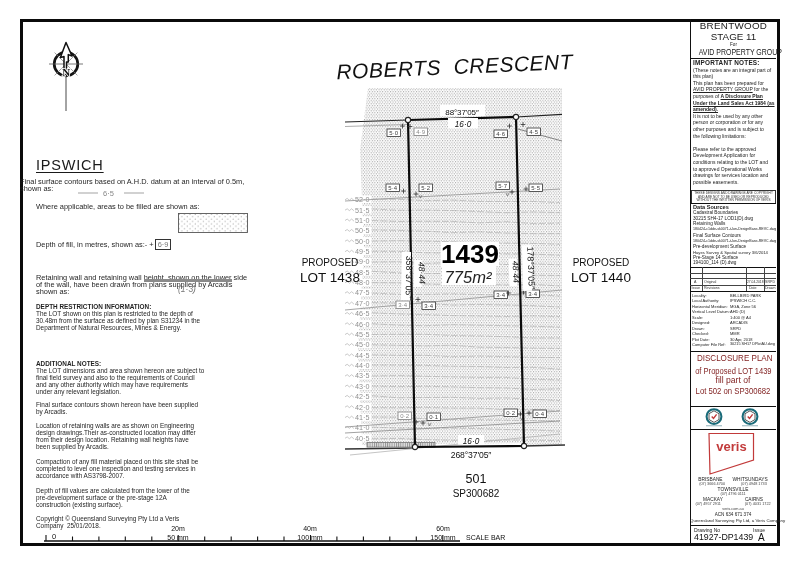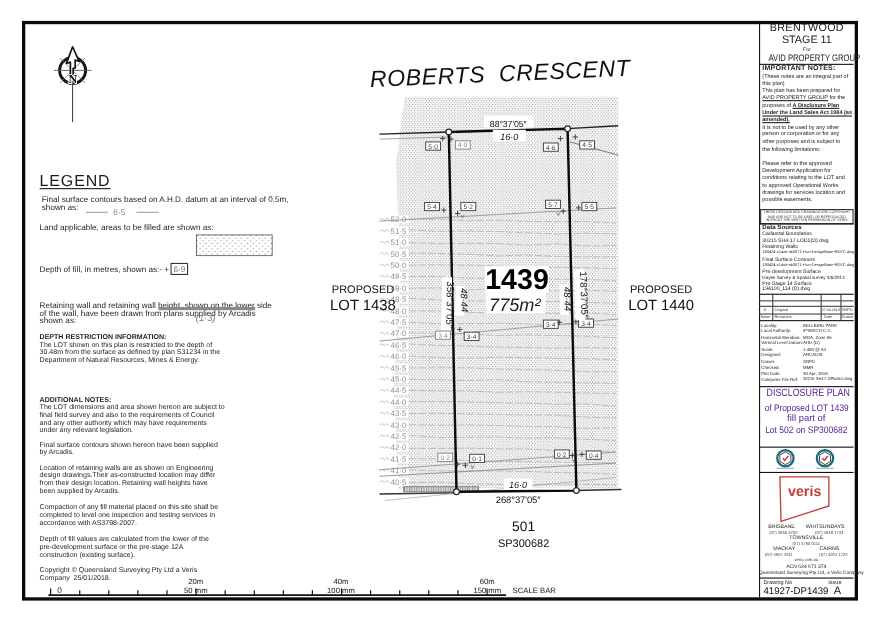--- a/index.html
+++ b/index.html
@@ -350,27 +350,27 @@
 <text x="178" y="531" font-size="7" text-anchor="middle" fill="#111">20m</text>
 <text x="178" y="539.5" font-size="7" text-anchor="middle" fill="#111">50 mm</text>
 <text x="310" y="531" font-size="7" text-anchor="middle" fill="#111">40m</text>
 <text x="310" y="539.5" font-size="7" text-anchor="middle" fill="#111">100 mm</text>
 <text x="443" y="531" font-size="7" text-anchor="middle" fill="#111">60m</text>
 <text x="443" y="539.5" font-size="7" text-anchor="middle" fill="#111">150 mm</text>
 <text x="466" y="539.5" font-size="7" fill="#111">SCALE BAR</text>
 </g>
 </svg>
 
-<div class="abs" style="left:36px;top:157px;font-size:14.5px;letter-spacing:0.8px;text-decoration:underline;text-underline-offset:2px;">LEGEND</div>
-<div class="abs p" style="left:38px;top:178px;">Final surface contours based on A.H.D. datum at an interval of 0.5m,<br>shown as:</div>
+<div class="abs" style="left:36px;top:157px;font-size:14.5px;letter-spacing:0.8px;text-decoration:underline;text-underline-offset:2px;">IPSWICH</div>
+<div class="abs p" style="left:20px;top:178px;">Final surface contours based on A.H.D. datum at an interval of 0.5m,<br>shown as:</div>
 <svg class="abs" style="left:78px;top:189px;" width="70" height="8" viewBox="0 0 70 8">
     <path d="M0,4 L20,4 M46,4 L66,4" stroke="#999" stroke-width="0.9"></path>
     <text x="25" y="6.8" font-size="7.5" fill="#888">6·5</text>
   </svg>
-<div class="abs p" style="left:36px;top:203px;">Land applicable, areas to be filled are shown as:</div>
+<div class="abs p" style="left:36px;top:203px;">Where applicable, areas to be filled are shown as:</div>
 <svg class="abs" style="left:178px;top:213px;" width="70" height="20" viewBox="0 0 70 20">
     <rect x="0.5" y="0.5" width="69" height="19" fill="url(#legdots)" stroke="#555" stroke-width="0.9"></rect>
   </svg>
 <div class="abs p" style="left:36px;top:241px;">Depth of fill, in metres, shown as:- + <span style="border:1px solid #333;padding:0 1.5px;color:#777;">6·9</span></div>
 <div class="abs p" style="left:36px;top:253.5px;margin-top:20px;">Retaining wall and retaining wall height, shown on the lower side<br>of the wall, have been drawn from plans supplied by Arcadis<br>shown as:</div>
 <div class="abs" style="left:144px;top:278.5px;width:88px;height:3.5px;background:#8a8a8a;"></div>
 <div class="abs" style="left:178px;top:284px;font-size:8.5px;font-style:italic;color:#777;">(1·3)</div>
 
 <div class="q" style="left:36px;top:302.5px;"><span class="b">DEPTH RESTRICTION INFORMATION:</span><br>The LOT shown on this plan is restricted to the depth of<br>30.48m from the surface as defined by plan S31234 in the<br>Department of Natural Resources, Mines &amp; Energy.</div>
 
@@ -458,21 +458,21 @@
   <div>Vertical Level Datum:<span style="position:absolute;left:38px;">AHD (D)</span></div>
   <div>Scale:<span style="position:absolute;left:38px;">1:400 @ A4</span></div>
   <div>Designed:<span style="position:absolute;left:38px;">ARCADIS</span></div>
   <div>Drawn:<span style="position:absolute;left:38px;">SRPD</span></div>
   <div>Checked:<span style="position:absolute;left:38px;">MMR</span></div>
   <div>Plot Date:<span style="position:absolute;left:38px;">30 Apr, 2018</span></div>
   <div>Computer File Ref:<span style="position:absolute;left:38px;font-size:3.8px;">30215 SH17 DPlotAU.dwg</span></div>
 </div>
 
 <div class="abs" style="left:690px;top:351px;width:86px;border-top:1.2px solid #111;"></div>
-<div class="abs ctr" style="left:690px;top:353px;width:86px;color:#4c1d95;">
+<div class="abs ctr" style="left:690px;top:353px;width:86px;color:#7f1d1d;">
   <div style="font-size:9.6px;line-height:9.8px;white-space:nowrap;transform:scaleX(0.84);">DISCLOSURE PLAN</div>
   <div style="font-size:8.6px;line-height:9px;margin-top:4px;white-space:nowrap;transform:scaleX(0.88);">of Proposed LOT 1439</div>
   <div style="font-size:8.6px;line-height:9px;">fill part of</div>
   <div style="font-size:8.6px;line-height:9px;margin-top:2px;white-space:nowrap;transform:scaleX(0.9);">Lot 502 on SP300682</div>
 </div>
 <div class="abs" style="left:690px;top:406px;width:86px;border-top:1px solid #111;"></div>
 
 <svg class="abs" style="left:690px;top:407px;" width="86" height="21" viewBox="0 0 86 21">
   <g>
     <circle cx="24" cy="9.6" r="7.4" fill="none" stroke="#1a6b79" stroke-width="2.1"></circle>

